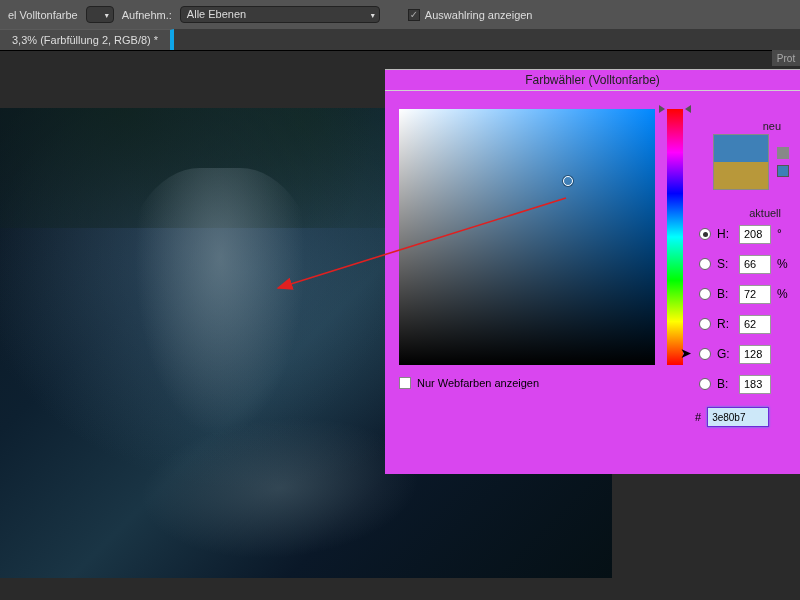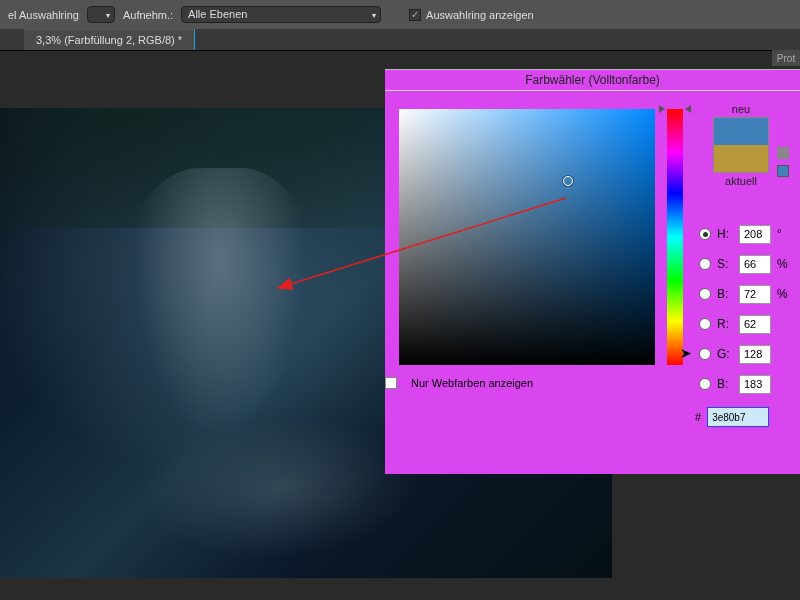--- a/index.html
+++ b/index.html
@@ -8,21 +8,21 @@
 .top-toolbar { height: 29px; background: #535353; display: flex; align-items: center; padding: 0 8px; gap: 8px; color: #ddd; font-size: 11px; }
 .toolbar-label { white-space: nowrap; }
 .toolbar-dropdown { background: #3a3a3a; color: #ddd; border: 1px solid #222; border-radius: 4px; padding: 1px 20px 1px 6px; height: 17px; font-size: 11px; position: relative; cursor: pointer; }
 .toolbar-dropdown::after { content: '▾'; position: absolute; right: 4px; top: 50%; transform: translateY(-50%); font-size: 8px; }
 .toolbar-dropdown.wide { width: 200px; }
 .checkbox-wrap { display: flex; align-items: center; gap: 5px; margin-left: 20px; }
 .checkbox { width: 12px; height: 12px; background: #3a3a3a; border: 1px solid #222; display: flex; align-items: center; justify-content: center; cursor: pointer; }
 .checkbox.checked::after { content: '✓'; color: #aaa; font-size: 10px; }
 
 .tab-bar { height: 22px; background: #383838; border-bottom: 1px solid #000; display: flex; }
-.tab { background: #4a4a4a; padding: 4px 12px; color: #ddd; font-size: 11px; border-right: 1px solid #0ea5e9; border-top: 1px solid #5a5a5a; cursor: pointer; margin-left: 24px; }
+.tab { background: #4a4a4a; padding: 4px 12px; color: #ddd; font-size: 11px; border-right: 4px solid #0ea5e9; border-top: 1px solid #5a5a5a; cursor: pointer; }
 
 .right-panel-label { position: absolute; top: 50px; right: 0; width: 28px; height: 16px; background: #494949; color: #aaa; font-size: 10px; display: flex; align-items: center; justify-content: center; }
 
 .canvas-area { position: absolute; top: 108px; left: 0; width: 612px; height: 470px; background: linear-gradient(135deg, #0a1520 0%, #0d2030 30%, #1a3545 50%, #0a1828 70%, #051015 100%); overflow: hidden; }
 .canvas-area::before { content: ''; position: absolute; inset: 0; background: radial-gradient(ellipse at 40% 35%, rgba(80,130,160,0.3) 0%, transparent 50%), radial-gradient(circle at 30% 30%, rgba(60,80,100,0.4) 0%, transparent 40%); }
 .figure1 { position: absolute; top: 60px; left: 120px; width: 200px; height: 300px; background: radial-gradient(ellipse at 50% 30%, rgba(120,140,150,0.6) 0%, transparent 60%); border-radius: 40% 40% 20% 20%; }
 .figure2 { position: absolute; bottom: 20px; left: 140px; width: 280px; height: 140px; background: radial-gradient(ellipse at 50% 50%, rgba(100,120,130,0.4) 0%, transparent 70%); border-radius: 50%; transform: rotate(-5deg); }
 .foliage { position: absolute; top: 0; left: 0; width: 100%; height: 120px; background: radial-gradient(circle at 20% 0%, rgba(15,35,30,0.8) 0%, transparent 50%), radial-gradient(circle at 50% 10%, rgba(20,45,35,0.6) 0%, transparent 60%); }
 
 .color-picker { position: absolute; top: 69px; left: 385px; width: 415px; height: 405px; background: #d946ef; border-top: 1px solid #bbb; }
@@ -30,49 +30,49 @@
 .picker-body { position: relative; padding: 18px 0 0 14px; }
 
 .color-field { position: absolute; top: 18px; left: 14px; width: 256px; height: 256px; cursor: crosshair; background: linear-gradient(to bottom, rgba(0,0,0,0), #000), linear-gradient(to right, #fff, hsl(208,100%,50%)); }
 .color-field-marker { position: absolute; width: 10px; height: 10px; border: 1px solid #fff; border-radius: 50%; transform: translate(-50%,-50%); box-shadow: 0 0 0 1px rgba(0,0,0,0.4); }
 
 .hue-slider { position: absolute; top: 18px; left: 282px; width: 16px; height: 256px; background: linear-gradient(to bottom, #ff0000 0%, #ff00ff 17%, #0000ff 33%, #00ffff 50%, #00ff00 67%, #ffff00 83%, #ff0000 100%); cursor: pointer; }
 .hue-arrow-l { position: absolute; left: 274px; width: 0; height: 0; border-top: 4px solid transparent; border-bottom: 4px solid transparent; border-left: 6px solid #555; transform: translateY(-50%); }
 .hue-arrow-r { position: absolute; left: 300px; width: 0; height: 0; border-top: 4px solid transparent; border-bottom: 4px solid transparent; border-right: 6px solid #555; transform: translateY(-50%); }
 
 .preview-block { position: absolute; top: 12px; left: 316px; width: 80px; }
-.preview-label { text-align: center; font-size: 11px; color: #222; }
+.preview-label { text-align: right; font-size: 11px; color: #222; margin-top: 17px; }
 .swatch-new { width: 56px; height: 28px; margin: 2px auto 0; background: #3e80b7; border: 1px solid #888; border-bottom: none; }
 .swatch-current { width: 56px; height: 28px; margin: 0 auto 2px; background: #b8983a; border: 1px solid #888; border-top: none; }
 .cube-icon { position: absolute; top: 56px; left: 392px; width: 12px; height: 12px; background: #888; }
 .tiny-swatch { position: absolute; top: 74px; left: 392px; width: 12px; height: 12px; background: #3e80b7; border: 1px solid #555; }
 
 .fields { position: absolute; top: 128px; left: 314px; }
 .field-row { display: flex; align-items: center; height: 30px; gap: 6px; }
 .radio { width: 12px; height: 12px; border: 1px solid #666; border-radius: 50%; display: flex; align-items: center; justify-content: center; cursor: pointer; background: #fff; }
 .radio.selected::after { content: ''; width: 5px; height: 5px; background: #333; border-radius: 50%; }
 .field-label { width: 16px; color: #000; font-size: 12px; }
 .field-input { width: 32px; height: 19px; border: 1px solid #999; padding: 1px 4px; font-size: 11px; text-align: left; background: #fff; }
 .field-unit { width: 10px; color: #000; font-size: 12px; }
 
 .hex-row { position: absolute; top: 316px; left: 310px; display: flex; align-items: center; gap: 6px; }
 .hex-input { width: 62px; height: 20px; border: 1px solid #6d28d9; background: #cde8f9; padding: 1px 4px; font-size: 10px; box-shadow: 0 0 2px #26a0da; }
 
-.webonly { position: absolute; top: 286px; left: 0; display: flex; align-items: center; gap: 14px; }
+.webonly { position: absolute; top: 286px; left: 14px; display: flex; align-items: center; gap: 6px; }
 .webonly-box { width: 12px; height: 12px; border: 1px solid #888; background: #fff; cursor: pointer; }
 .webonly-label { font-size: 11px; color: #000; }
 
 .annotation-arrow { position: absolute; pointer-events: none; z-index: 50; }
 .cursor-ptr { position: absolute; top: 345px; left: 680px; font-size: 14px; color: #000; z-index: 60; pointer-events: none; }
 </style>
 </head>
 <body>
 
 <div class="top-toolbar">
-  <span class="toolbar-label">el Auswahlring</span>
+  <span class="toolbar-label">el Volltonfarbe</span>
   <div class="toolbar-dropdown"></div>
   <span class="toolbar-label">Aufnehm.:</span>
   <div class="toolbar-dropdown wide">Alle Ebenen</div>
   <div class="checkbox-wrap">
     <div class="checkbox checked"></div>
     <span>Auswahlring anzeigen</span>
   </div>
 </div>
 
 <div class="tab-bar">

